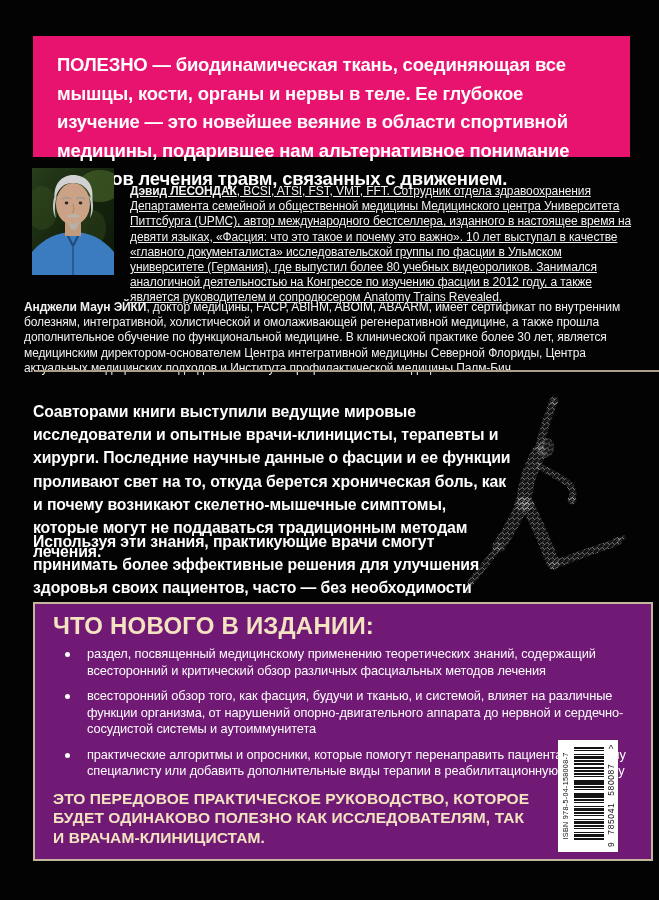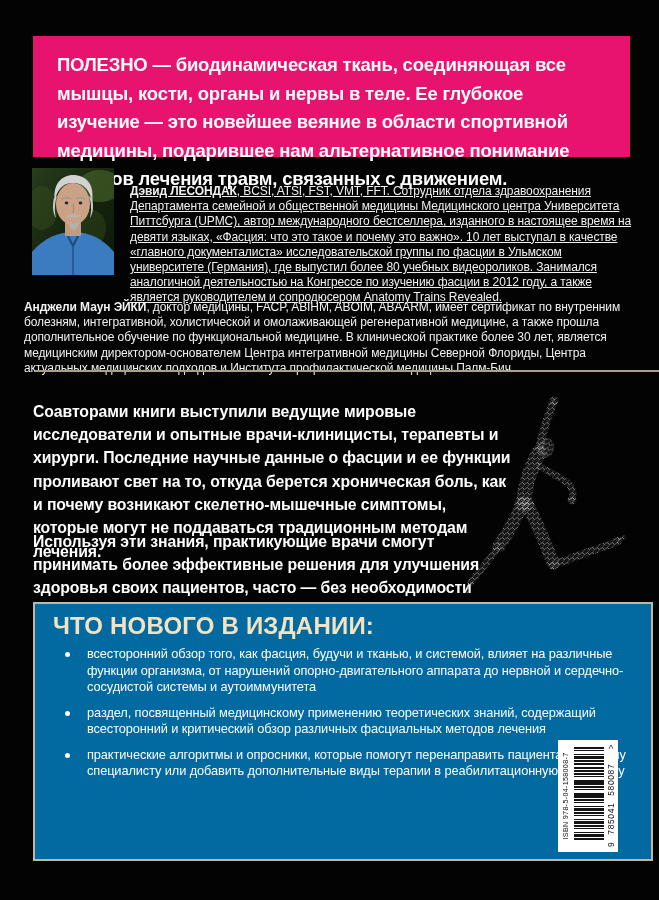--- a/index.html
+++ b/index.html
@@ -22,21 +22,21 @@
   .divider{position:absolute;left:35px;top:370px;right:0;height:2px;background:#af9f87;}
   
   .mid{position:absolute;color:#fff;font-weight:bold;font-size:15.8px;line-height:23.3px;letter-spacing:-0.1px;}
   .mid1{left:33px;top:384px;width:478px;}
   .mid2{left:33px;top:514px;width:450px;}
   
   .dancer{position:absolute;left:466px;top:386px;width:160px;height:210px;}
   
   .newbox{
     position:absolute;left:33px;top:602px;width:620px;height:259px;box-sizing:border-box;
-    border:2px solid #c5b59a;background:#0369a1;padding:5px 16px 0 18px;
+    border:2px solid #c5b59a;background:#701a75;padding:5px 16px 0 18px;
   }
   .newbox h2{
     margin:3px 0 6px 0;color:#f3e3c1;font-size:24px;font-weight:bold;letter-spacing:0.2px;
   }
   .newbox ul{margin:0;padding:0 0 0 6px;list-style:none;}
   .newbox li{
     position:relative;color:#fdfdfd;font-size:12.8px;line-height:16.5px;
     padding-left:28px;margin-bottom:9px;max-width:552px;letter-spacing:-0.1px;
   }
   .newbox li::before{
@@ -151,24 +151,25 @@
         <circle cx="88" cy="15" r="4.5"></circle>
         <circle cx="106" cy="114" r="4.5"></circle>
         <ellipse cx="58" cy="118" rx="10" ry="8"></ellipse>
       </g>
     </svg>
   </div>
 
   <div class="newbox">
     <h2>ЧТО НОВОГО В ИЗДАНИИ:</h2>
     <ul>
+      <li>раздел, посвященный медицинскому применению теоретических знаний, содержащий всесторонний и критический обзор различных фасциальных методов лечения</li>
       <li>всесторонний обзор того, как фасция, будучи и тканью, и системой, влияет на различные функции организма, от нарушений опорно-двигательного аппарата до нервной и сердечно-сосудистой системы и аутоиммунитета</li>
-      <li>раздел, посвященный медицинскому применению теоретических знаний, содержащий всесторонний и критический обзор различных фасциальных методов лечения</li>
       <li>практические алгоритмы и опросники, которые помогут перенаправить пациента к нужному специалисту или добавить дополнительные виды терапии в реабилитационную программу</li>
     </ul>
+    <p class="conclusion">ЭТО ПЕРЕДОВОЕ ПРАКТИЧЕСКОЕ РУКОВОДСТВО, КОТОРОЕ БУДЕТ ОДИНАКОВО ПОЛЕЗНО КАК ИССЛЕДОВАТЕЛЯМ, ТАК И ВРАЧАМ-КЛИНИЦИСТАМ.</p>
   </div>
 
   <div class="barcode-wrap">
     <div class="isbn-line">ISBN 978-5-04-158008-7</div>
     <div class="bars"></div>
     <div class="ean-line">
       <span>9</span>
       <span>785041</span>
       <span>580087</span>
       <span class="arrow">&gt;</span>

